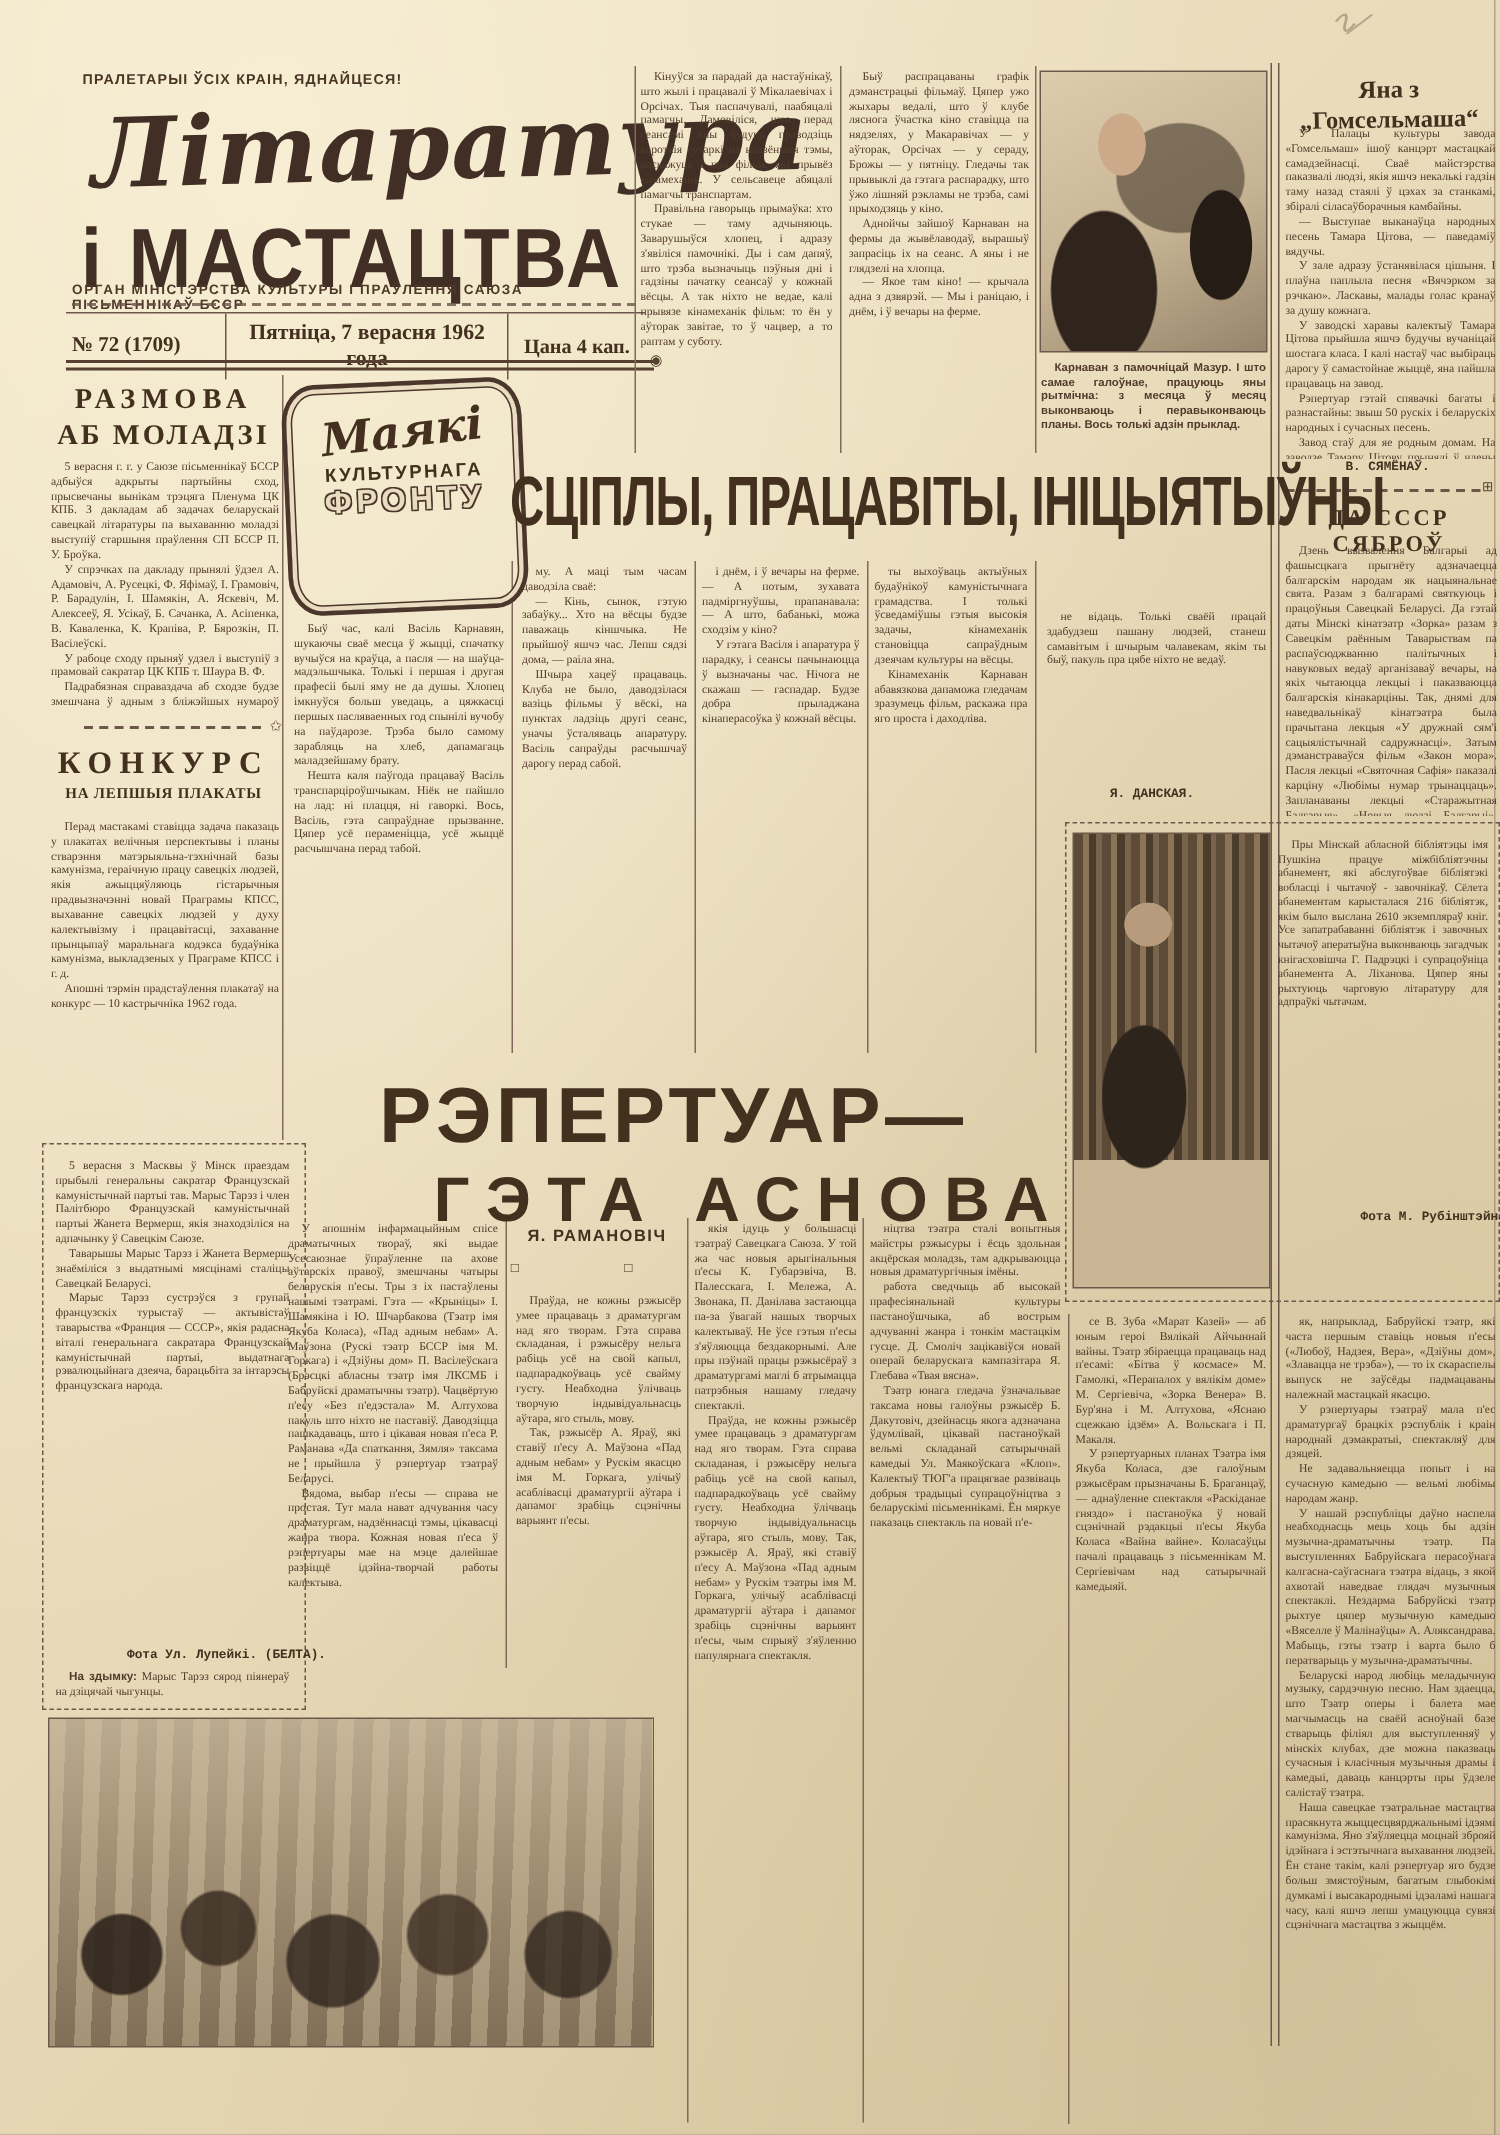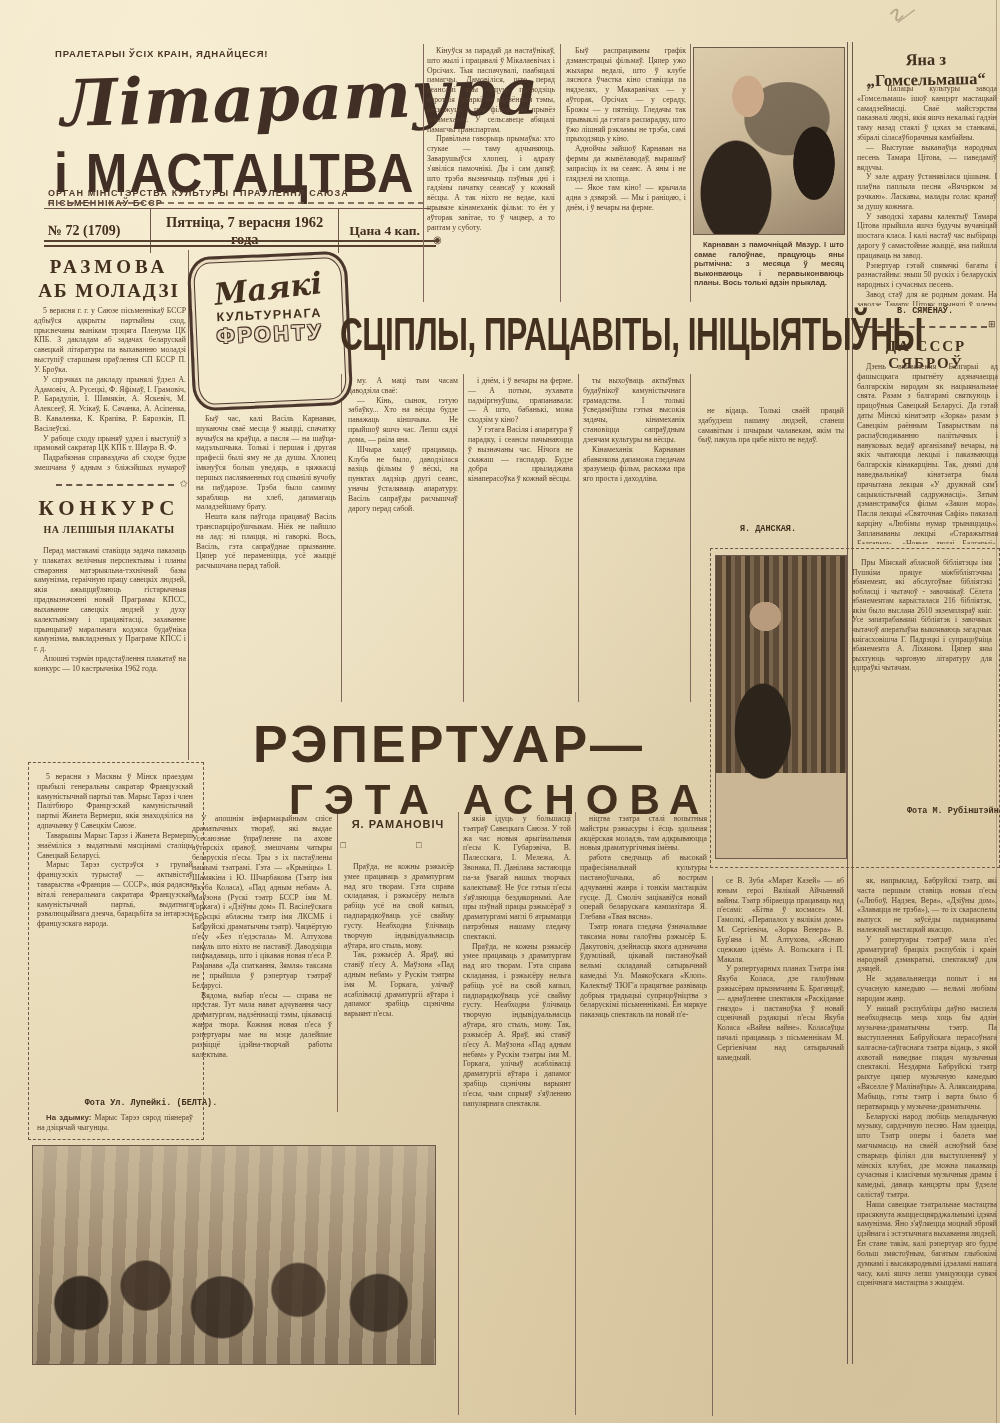--- a/index.html
+++ b/index.html
@@ -191,21 +191,21 @@
     <div class="hl-rep" style="font-size:42px;letter-spacing:11px;margin-top:2px;text-align:right;">ГЭТА АСНОВА</div>
   </div>
   <div class="abs byline" style="left:338px;top:818px;width:120px;">Я. РАМАНОВІЧ</div>
   <div class="abs ornament" style="left:338px;top:840px;width:120px;">□ □</div>
   <div class="col" style="left:192px;top:814px;width:140px;height:296px;">
       <p>У апошнім інфармацыйным спісе драматычных твораў, які выдае Усесаюзнае ўпраўленне па ахове аўтарскіх правоў, змешчаны чатыры беларускія п'есы. Тры з іх пастаўлены нашымі тэатрамі. Гэта — «Крыніцы» І. Шамякіна і Ю. Шчарбакова (Тэатр імя Якуба Коласа), «Пад адным небам» А. Маўзона (Рускі тэатр БССР імя М. Горкага) і «Дзіўны дом» П. Васілеўскага (Брэсцкі абласны тэатр імя ЛКСМБ і Бабруйскі драматычны тэатр). Чацвёртую п'есу «Без п'едэстала» М. Алтухова пакуль што ніхто не паставіў. Даводзіцца пашкадаваць, што і цікавая новая п'еса Р. Раманава «Да спаткання, Зямля» таксама не прыйшла ў рэпертуар тэатраў Беларусі.</p>
       <p>Вядома, выбар п'есы — справа не простая. Тут мала нават адчування часу драматургам, надзённасці тэмы, цікавасці жанра твора. Кожная новая п'еса ў рэпертуары мае на мэце далейшае развіццё ідэйна-творчай работы калектыва.</p>
     </div>
   <div class="col" style="left:344px;top:862px;width:110px;height:248px;">
       <p>Праўда, не кожны рэжысёр умее працаваць з драматургам над яго творам. Гэта справа складаная, і рэжысёру нельга рабіць усё на свой капыл, падпарадкоўваць усё свайму густу. Неабходна ўлічваць творчую індывідуальнасць аўтара, яго стыль, мову.</p>
-      <p>Так, рэжысёр А. Яраў, які ставіў п'есу А. Маўзона «Пад адным небам» у Рускім тэатры імя М. Горкага, улічыў асаблівасці драматургіі аўтара і дапамог зрабіць сцэнічны варыянт п'есы.</p>
+      <p>Так, рэжысёр А. Яраў, які ставіў п'есу А. Маўзона «Пад адным небам» у Рускім якасцю імя М. Горкага, улічыў асаблівасці драматургіі аўтара і дапамог зрабіць сцэнічны варыянт п'есы.</p>
     </div>
   <div class="col" style="left:463px;top:814px;width:108px;height:600px;">
       <p>якія ідуць у большасці тэатраў Савецкага Саюза. У той жа час новыя арыгінальныя п'есы К. Губарэвіча, В. Палесскага, І. Мележа, А. Звонака, П. Данілава застаюцца па-за ўвагай нашых творчых калектываў. Не ўсе гэтыя п'есы з'яўляюцца бездакорнымі. Але пры пэўнай працы рэжысёраў з драматургамі маглі б атрымацца патрэбныя нашаму гледачу спектаклі.</p>
       <p>Праўда, не кожны рэжысёр умее працаваць з драматургам над яго творам. Гэта справа складаная, і рэжысёру нельга рабіць усё на свой капыл, падпарадкоўваць усё свайму густу. Неабходна ўлічваць творчую індывідуальнасць аўтара, яго стыль, мову. Так, рэжысёр А. Яраў, які ставіў п'есу А. Маўзона «Пад адным небам» у Рускім тэатры імя М. Горкага, улічыў асаблівасці драматургіі аўтара і дапамог зрабіць сцэнічны варыянт п'есы, чым спрыяў з'яўленню папулярнага спектакля.</p>
     </div>
   <div class="col" style="left:580px;top:814px;width:127px;height:600px;">
       <p>ніцтва тэатра сталі вопытныя майстры рэжысуры і ёсць здольная акцёрская моладзь, там адкрываюцца новыя драматургічныя імёны.</p>
       <p>работа сведчыць аб высокай прафесіянальнай культуры пастаноўшчыка, аб вострым адчуванні жанра і тонкім мастацкім гусце. Д. Смоліч зацікавіўся новай операй беларускага кампазітара Я. Глебава «Твая вясна».</p>
       <p>Тэатр юнага гледача ўзначальвае таксама новы галоўны рэжысёр Б. Дакутовіч, дзейнасць якога адзначана ўдумлівай, цікавай пастаноўкай вельмі складанай сатырычнай камедыі Ул. Маякоўскага «Клоп». Калектыў ТЮГ'а працягвае развіваць добрыя традыцыі супрацоўніцтва з беларускімі пісьменнікамі. Ён мяркуе паказаць спектакль па новай п'е-</p>
     </div>

